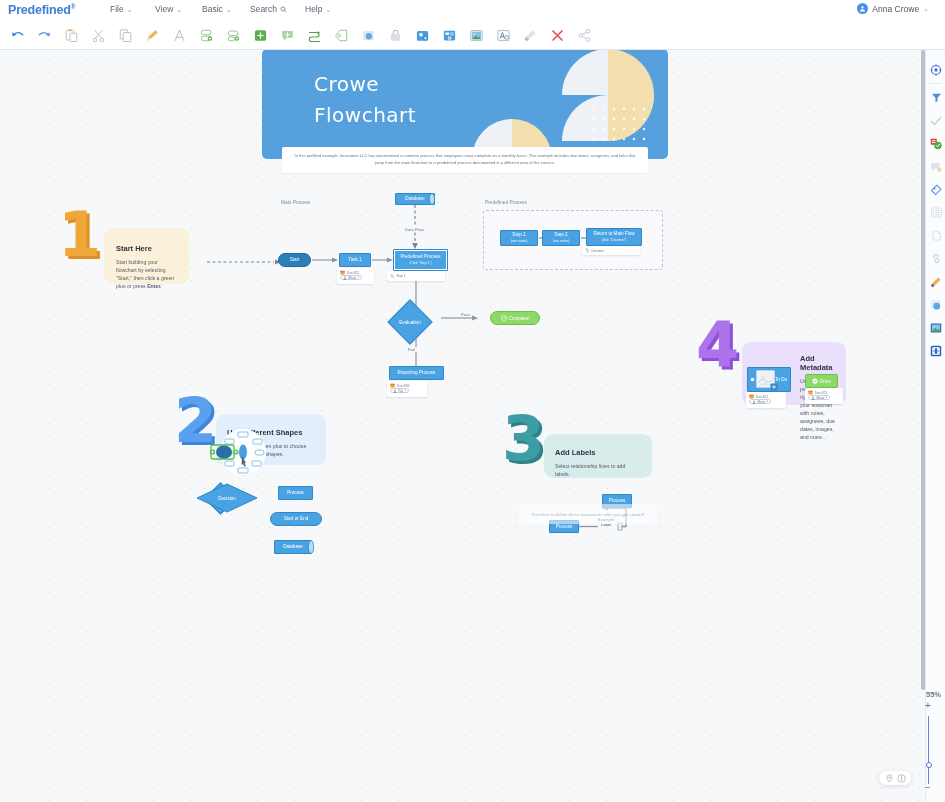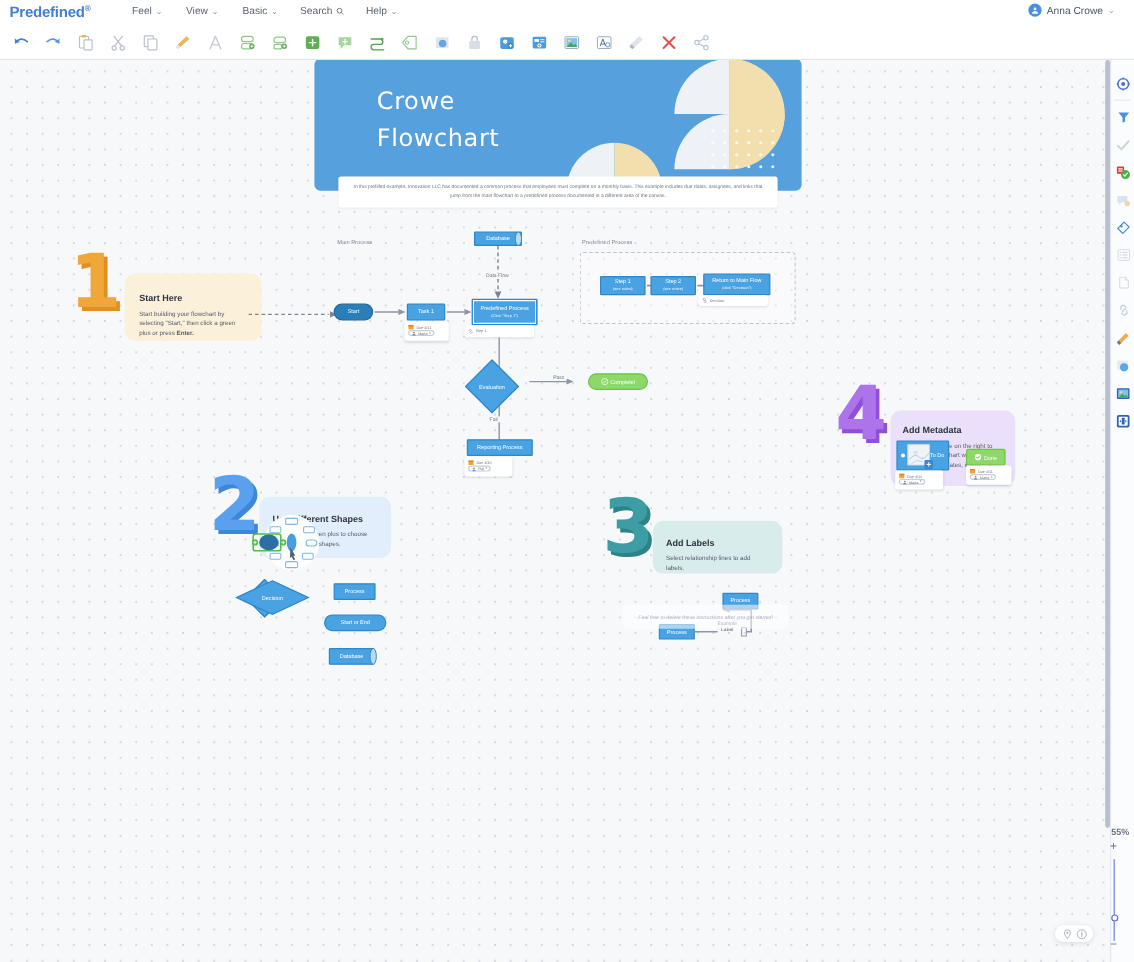--- a/index.html
+++ b/index.html
@@ -162,21 +162,21 @@
 </head>
 <body>
 
 <div id="app">
 
   <div class="menubar">
     <div class="brand">
       <span>Predefined</span><span class="reg">®</span>
     </div>
     <div class="menu-item" style="left:110px;">
-      <span>Feel</span><span class="cv">⌄</span>
+      <span>File</span><span class="cv">⌄</span>
     </div>
     <div class="menu-item" style="left:155px;">
       <span>View</span><span class="cv">⌄</span>
     </div>
     <div class="menu-item" style="left:202px;">
       <span>Basic</span><span class="cv">⌄</span>
     </div>
     <div class="menu-item" style="left:250px;">
       <span>Search</span>
       <svg width="7" height="7" viewBox="0 0 12 12" style="vertical-align:-1px;margin-left:1px">
@@ -410,21 +410,21 @@
         </g>
       </svg>
       <div style="position:absolute;left:52px;top:20px;color:#fff;font-size:20px;line-height:31px;font-family:'DejaVu Sans',sans-serif;letter-spacing:0.5px;">
         <div>Crowe</div>
         <div>Flowchart</div>
       </div>
     </div>
 
     <div class="banner-desc" style="top:97px;">In this prefilled example,  Innovation LLC has documented a common process that employees must complete on a monthly basis. This example includes due dates, assignees, and links that jump from the main flowchart to a predefined process documented in a different area of the canvas.</div>
 
-    <div class="callout" style="left:104px;top:178px;width:114px;height:56px;background:#fbf0d9;">
+    <div class="callout" style="left:104px;top:178px;width:85px;height:56px;background:#fbf0d9;">
       <div style="padding:16px 12px 0 12px;">
         <h3>Start Here</h3>
         <p><span>Start building your flowchart by selecting "Start," then click a green plus or press </span><b>Enter.</b></p>
       </div>
     </div>
     <div class="bignum" style="left:58px;top:156px;color:#efa73a;text-shadow:3px 3px 0 #e08f23;">1</div>
 
     <div class="callout" style="left:216px;top:364px;width:110px;height:51px;background:#e3eefc;">
       <div style="padding:14px 11px 0 11px;">
         <h3>Use Different Shapes</h3>
@@ -435,21 +435,21 @@
 
     <div class="callout" style="left:544px;top:384px;width:108px;height:44px;background:#d9ecec;">
       <div style="padding:14px 11px 0 11px;">
         <h3>Add Labels</h3>
         <p>Select relationship lines to add labels.</p>
       </div>
     </div>
     <div class="bignum" style="left:502px;top:360px;color:#3d9da4;text-shadow:3px 3px 0 #2e8288;">3</div>
 
     <div class="callout" style="left:742px;top:292px;width:104px;height:63px;background:#ebe0fb;">
-      <div style="padding:12px 10px 0 10px;">
+      <div style="padding:12px 10px 0 10px;margin-left:48px;">
         <h3>Add Metadata</h3>
         <p>Use the side pane on the right to enrich your flowchart with notes, assignees, due dates, images, and more...</p>
       </div>
     </div>
     <div class="bignum" style="left:696px;top:266px;color:#ac73ea;text-shadow:3px 3px 0 #8f4fd6;">4</div>
 
     <div class="sec-label" style="left:281px;top:150px;">Main Process</div>
 
     <div class="node rect" style="left:395px;top:143px;width:40px;height:12px;">
       <span>Database</span>

